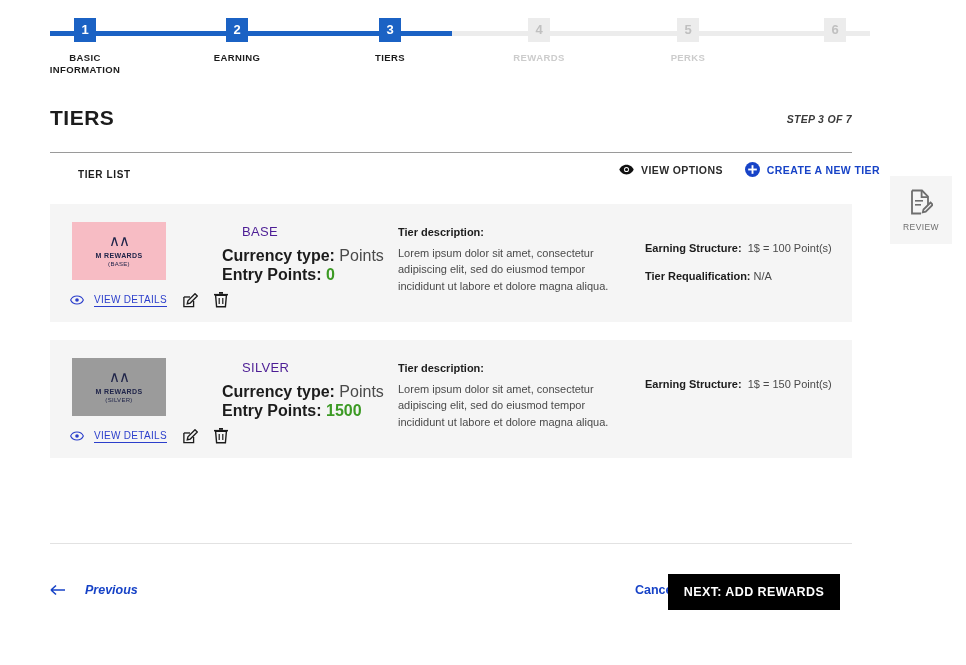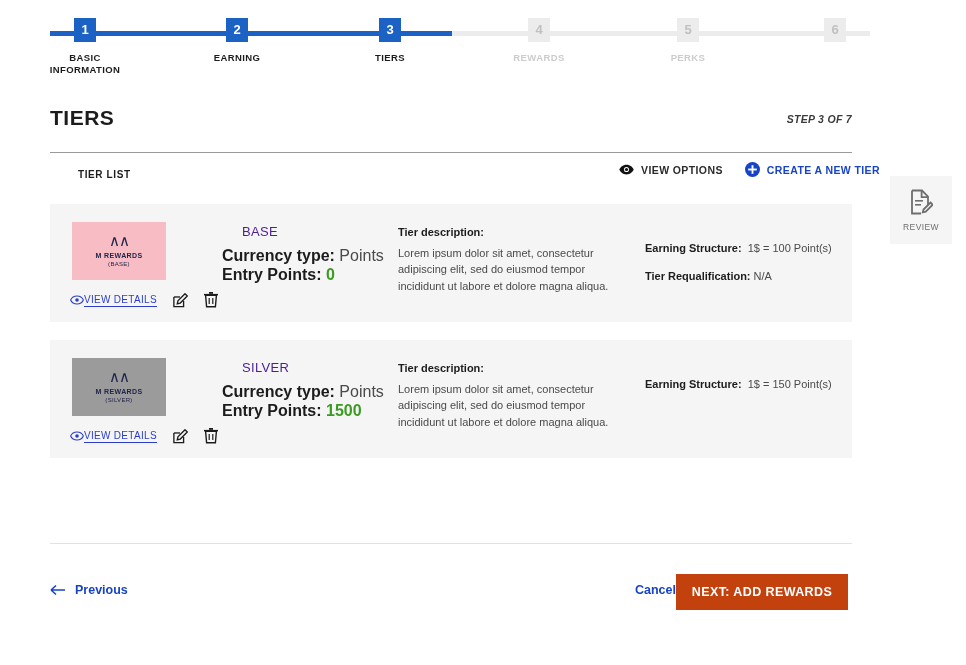--- a/index.html
+++ b/index.html
@@ -183,21 +183,21 @@
     position: absolute;
     left: 20px;
     top: 88px;
     display: flex;
     align-items: center;
     gap: 16px;
   }
   .view-details {
     display: flex;
     align-items: center;
-    gap: 0;
+    gap: 10px;
     color: #2b3ecb;
     font-size: 10px;
     font-weight: normal;
     letter-spacing: 0.3px;
     cursor: pointer;
   }
   .view-details .vd-text {
     border-bottom: 1.5px solid #2b3ecb;
     padding-bottom: 1px;
   }
@@ -264,45 +264,46 @@
     font-size: 8.5px;
     letter-spacing: 0.4px;
     color: #6e6e6e;
   }
 
   
   .footer { position: absolute; left: 50px; top: 574px; width: 802px; height: 36px; }
   .prev-btn {
     display: flex;
     align-items: center;
-    gap: 9px;
+    gap: 19px;
     font-size: 12.5px;
     font-weight: bold;
     color: #1743c7;
     cursor: pointer;
     position: absolute;
     left: 0;
     top: 9px;
+    font-style: italic;
   }
   .cancel-btn {
     position: absolute;
     right: 176px;
     top: 9px;
     font-size: 12.5px;
     font-weight: bold;
     color: #1743c7;
     cursor: pointer;
   }
   .next-btn {
     position: absolute;
-    right: 4px;
+    right: 12px;
     top: 0;
     width: 172px;
     height: 36px;
-    background: #c2410c;
+    background: #000000;
     color: #ffffff;
     border: none;
     font-family: "Liberation Sans", sans-serif;
     font-size: 12.5px;
     font-weight: bold;
     letter-spacing: 0.4px;
     cursor: pointer;
   }
 </style>
 </head>

